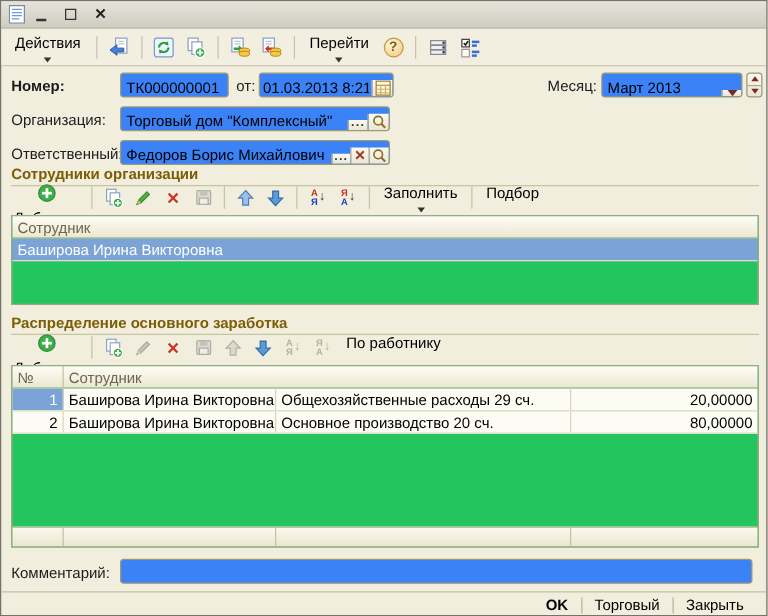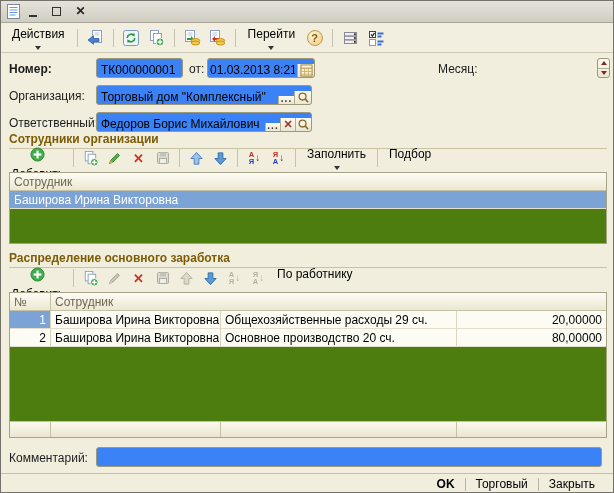--- a/index.html
+++ b/index.html
@@ -59,21 +59,21 @@
   .section-title { position:absolute; left:8px; width:598px; font-weight:bold; color:#7d5c06;
                    border-bottom:1px solid #c9c3a4; padding-bottom:2px; }
 
   
   .rowbar { position:absolute; left:6px; height:22px; display:flex; align-items:center; gap:1px; }
   .sort-ic { display:inline-flex; align-items:center; gap:1px; }
   .sort-col { display:flex; flex-direction:column; font-size:7.5px; line-height:7px; font-weight:bold; }
   .sort-arrow { font-size:10px; line-height:10px; }
 
   
-  .tbl { position:absolute; left:8px; width:598px; border:1px solid #a7a389; background:#4d7c0f; }
+  .tbl { position:absolute; left:8px; width:598px; border:1px solid #a7a389; background:#22c55e; }
   .thead { display:flex; height:18px; background:linear-gradient(#fefdf6,#ece7d1);
            border-bottom:1px solid #c5c1a4; color:#6b6750; }
   .th { padding:2px 4px; border-right:1px solid #c5c1a4; white-space:nowrap; overflow:hidden; }
   .th:last-child { border-right:none; }
   .trow { display:flex; height:18px; border-bottom:1px solid #e2deca; background:#fdfcf4; }
   .td { padding:2px 4px; border-right:1px solid #d9d5bd; white-space:nowrap; overflow:hidden; }
   .td:last-child { border-right:none; }
   .td.num, .td.pct { text-align:right; }
   .sel { background:#7ba3d5 !important; color:#fff; }
   .c-num { flex:0 0 41px; } .c-emp { flex:0 0 170px; } .c-acc { flex:0 0 236px; } .c-pct { flex:1; }
@@ -229,20 +229,26 @@
             <line x1="1" y1="4.5" x2="13" y2="4.5" stroke="#a5862a"></line>
             <line x1="1" y1="8" x2="13" y2="8" stroke="#caaf60"></line>
             <line x1="1" y1="11" x2="13" y2="11" stroke="#caaf60"></line>
             <line x1="5" y1="4.5" x2="5" y2="13" stroke="#caaf60"></line>
             <line x1="9" y1="4.5" x2="9" y2="13" stroke="#caaf60"></line>
           </svg>
       </span>
     </span>
   </div>
   <span class="lbl" style="left:437px; top:61px;">Месяц:</span>
+  <div class="field" style="left:480px; top:57px; width:113px;">
+    <input value="Март 2013" style="">
+    <span class="fbtn w16">
+        <span class="combo-arrow"></span>
+      </span>
+  </div>
   <div class="spinner" style="left:596px; top:57px;">
     <span class="spin-half">
         <span class="tri-up"></span>
       </span>
     <span class="spin-half">
         <span class="tri-dn"></span>
       </span>
   </div>
 
   <span class="lbl" style="top:88px;">Организация:</span>

